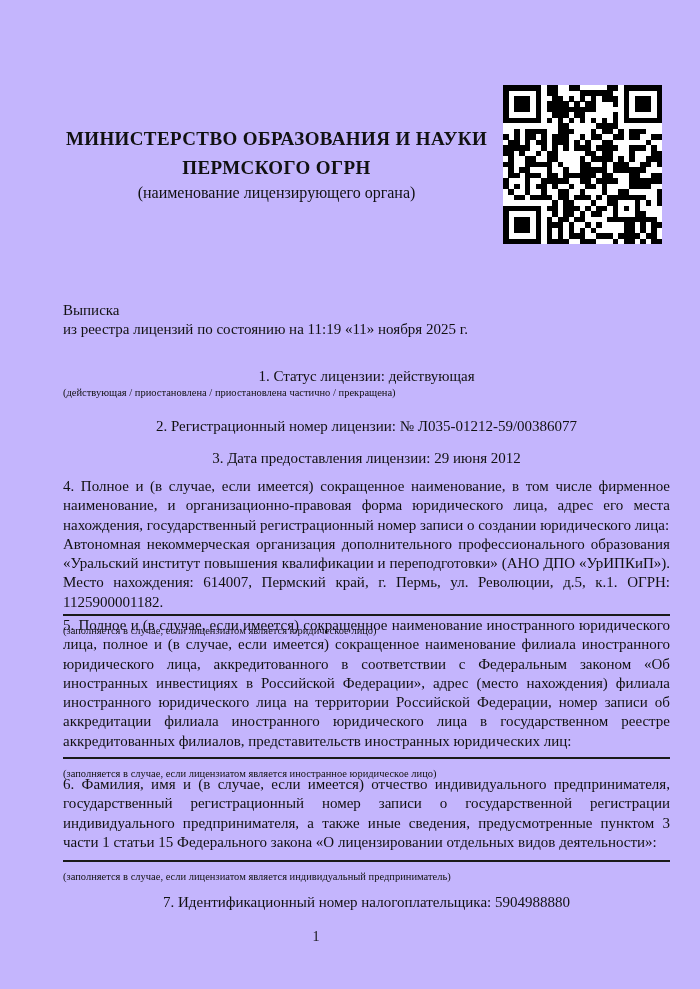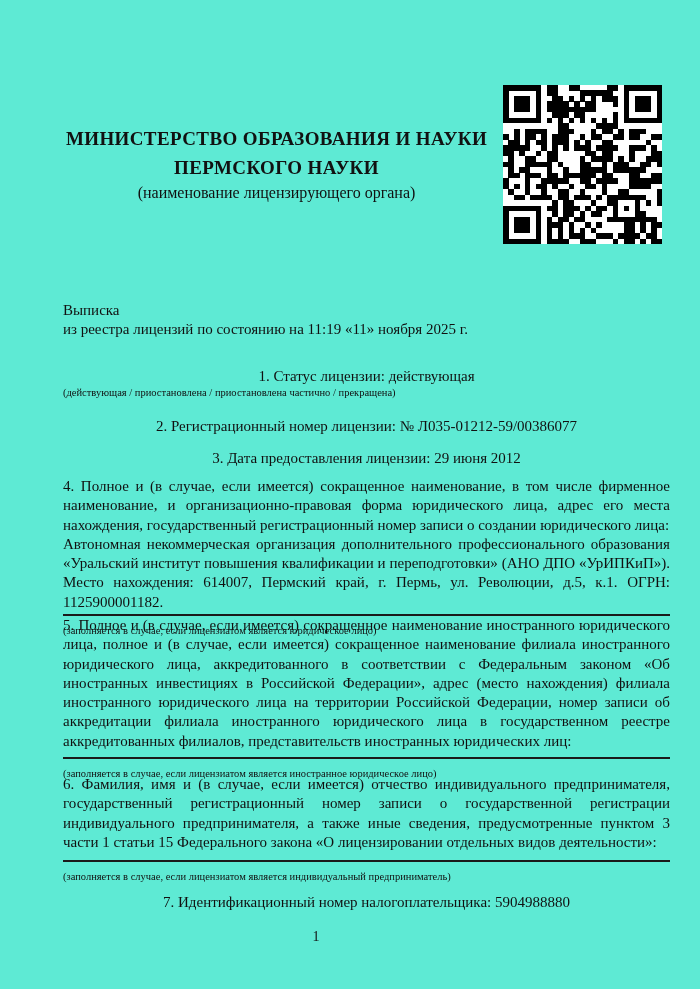--- a/index.html
+++ b/index.html
@@ -1,20 +1,20 @@
 <!DOCTYPE html>
 <html><head>
 <meta charset="utf-8">
 <style>
   * { box-sizing: border-box; margin: 0; padding: 0; }
   html, body { background: #ffffff; }
   body { width: 700px; height: 989px; }
   .page {
     position: relative; width: 700px; height: 989px;
-    background: #5eead4; color: #111;
+    background: #c4b5fd; color: #111;
     font-family: "Liberation Serif", serif;
     overflow: hidden;
   }
   .qr-box { position: absolute; left: 503px; top: 85px; width: 159px; height: 159px; }
   .content { position: absolute; left: 63px; top: 0; width: 607px; }
   .sec { position: absolute; left: 0; width: 607px; }
   .org-header {
     width: 427px; text-align: center;
     font-size: 19px; font-weight: bold; line-height: 29px; letter-spacing: 0.4px;
   }
@@ -492,21 +492,21 @@
         <rect x="126.10" y="153.52" width="5.54" height="5.54"></rect>
         <rect x="137.07" y="153.52" width="5.54" height="5.54"></rect>
         <rect x="148.03" y="153.52" width="5.54" height="5.54"></rect>
         <rect x="153.52" y="153.52" width="5.54" height="5.54"></rect>
       </svg></div>
 
   <div class="content">
 
     <div class="sec org-header" style="top:124px">
       <div>МИНИСТЕРСТВО ОБРАЗОВАНИЯ И НАУКИ</div>
-      <div>ПЕРМСКОГО НАУКИ</div>
+      <div>ПЕРМСКОГО ОГРН</div>
     </div>
 
     <div class="sec org-caption" style="top:186px">(наименование лицензирующего органа)</div>
 
     <div class="sec doc-title" style="top:301px">
       <div>Выписка</div>
       <div>из реестра лицензий по состоянию на 11:19 «11» ноября 2025 г.</div>
     </div>
 
     <div class="sec" style="top:367px">

